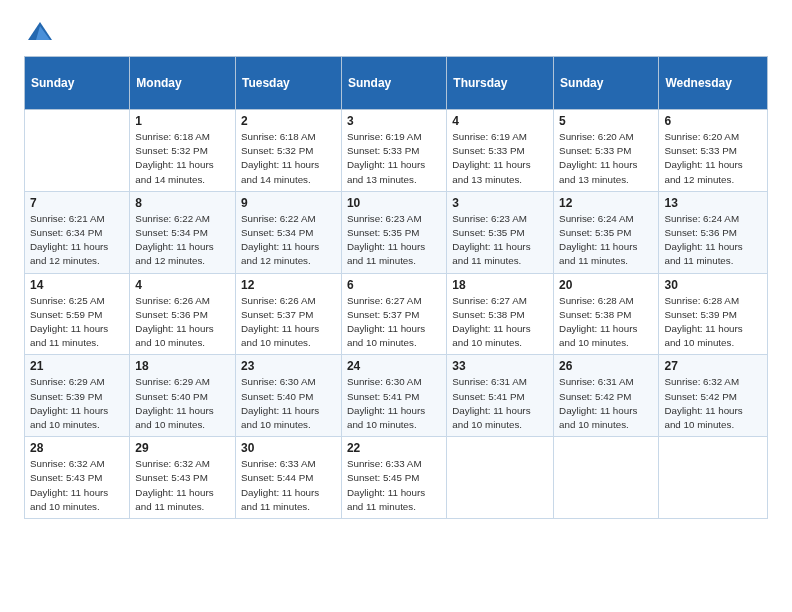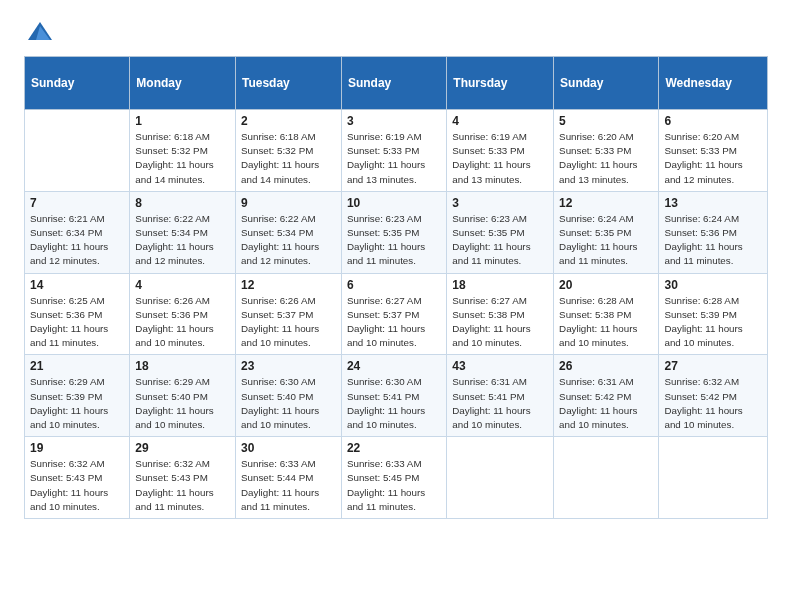--- a/index.html
+++ b/index.html
@@ -228,21 +228,21 @@
             <div class="day-info" style="white-space: pre-line;">Sunrise: 6:24 AM
 Sunset: 5:36 PM
 Daylight: 11 hours
 and 11 minutes.</div>
           </td>
         </tr>
         <tr>
           <td>
             <span class="day-num">14</span>
             <div class="day-info" style="white-space: pre-line;">Sunrise: 6:25 AM
-Sunset: 5:36 PM
+Sunset: 5:59 PM
 Daylight: 11 hours
 and 11 minutes.</div>
           </td>
           <td>
             <span class="day-num">4</span>
             <div class="day-info" style="white-space: pre-line;">Sunrise: 6:26 AM
 Sunset: 5:36 PM
 Daylight: 11 hours
 and 10 minutes.</div>
           </td>
@@ -305,21 +305,21 @@
 and 10 minutes.</div>
           </td>
           <td>
             <span class="day-num">24</span>
             <div class="day-info" style="white-space: pre-line;">Sunrise: 6:30 AM
 Sunset: 5:41 PM
 Daylight: 11 hours
 and 10 minutes.</div>
           </td>
           <td>
-            <span class="day-num">43</span>
+            <span class="day-num">33</span>
             <div class="day-info" style="white-space: pre-line;">Sunrise: 6:31 AM
 Sunset: 5:41 PM
 Daylight: 11 hours
 and 10 minutes.</div>
           </td>
           <td>
             <span class="day-num">26</span>
             <div class="day-info" style="white-space: pre-line;">Sunrise: 6:31 AM
 Sunset: 5:42 PM
 Daylight: 11 hours
@@ -328,21 +328,21 @@
           <td>
             <span class="day-num">27</span>
             <div class="day-info" style="white-space: pre-line;">Sunrise: 6:32 AM
 Sunset: 5:42 PM
 Daylight: 11 hours
 and 10 minutes.</div>
           </td>
         </tr>
         <tr>
           <td>
-            <span class="day-num">19</span>
+            <span class="day-num">28</span>
             <div class="day-info" style="white-space: pre-line;">Sunrise: 6:32 AM
 Sunset: 5:43 PM
 Daylight: 11 hours
 and 10 minutes.</div>
           </td>
           <td>
             <span class="day-num">29</span>
             <div class="day-info" style="white-space: pre-line;">Sunrise: 6:32 AM
 Sunset: 5:43 PM
 Daylight: 11 hours

